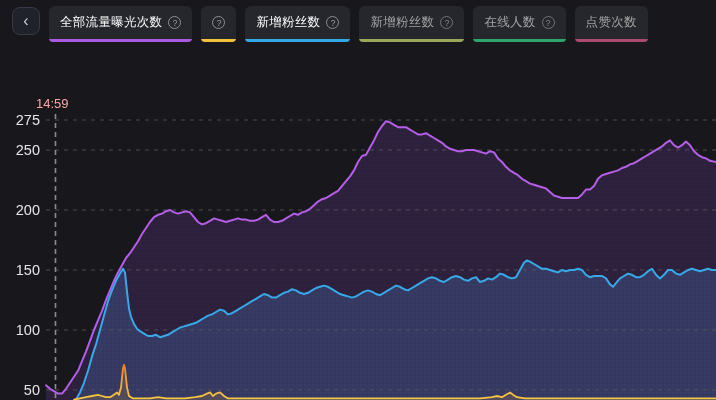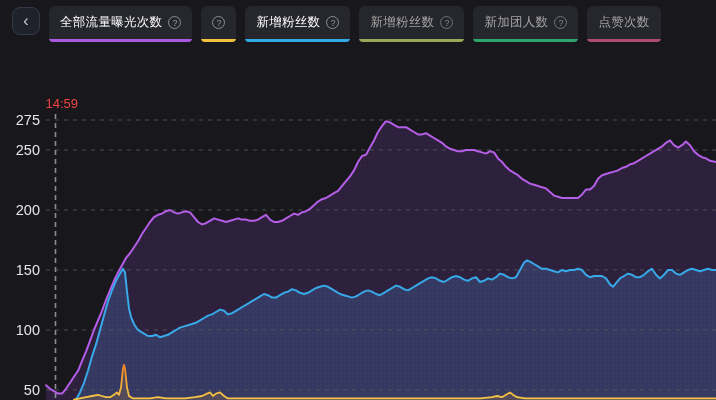--- a/index.html
+++ b/index.html
@@ -35,22 +35,22 @@
     width:13px;height:13px;border-radius:50%;border:1px solid #8b8e95;
     color:#9599a0;font-size:9px;line-height:13px;text-align:center;
     box-sizing:border-box;flex:none;
   }
   .tab.inactive .help-icon{border-color:#70737a;color:#82858c;}
   .tab-underline{height:3px;width:100%;}
   
   .chart-wrap{position:absolute;top:0;left:0;width:716px;height:400px;}
   svg{display:block;}
   .time-marker-label{
-    position:absolute;left:36px;top:96px;width:42px;text-align:right;
-    color:#ef4444;font-size:13px;z-index:3;
+    position:absolute;left:36px;top:96px;width:42px;text-align:left;
+    color:#fca5a5;font-size:13px;z-index:3;
   }
 </style>
 </head>
 <body>
 
 <div class="page">
 
   <div class="chart-wrap">
     <svg id="chart-svg" width="716" height="400">
         <defs>
@@ -114,21 +114,21 @@
         </div>
         <div class="tab inactive">
           <div class="tab-inner">
             <span class="tab-label">新增粉丝数</span>
             <span class="help-icon">?</span>
           </div>
           <div class="tab-underline" style="background: rgb(152, 168, 87);"></div>
         </div>
         <div class="tab inactive">
           <div class="tab-inner">
-            <span class="tab-label">新加团人数</span>
+            <span class="tab-label">在线人数</span>
             <span class="help-icon">?</span>
           </div>
           <div class="tab-underline" style="background: rgb(47, 165, 108);"></div>
         </div>
         <div class="tab inactive">
           <div class="tab-inner">
             <span class="tab-label">点赞次数</span>
           </div>
           <div class="tab-underline" style="background: rgb(173, 74, 109);"></div>
         </div>

